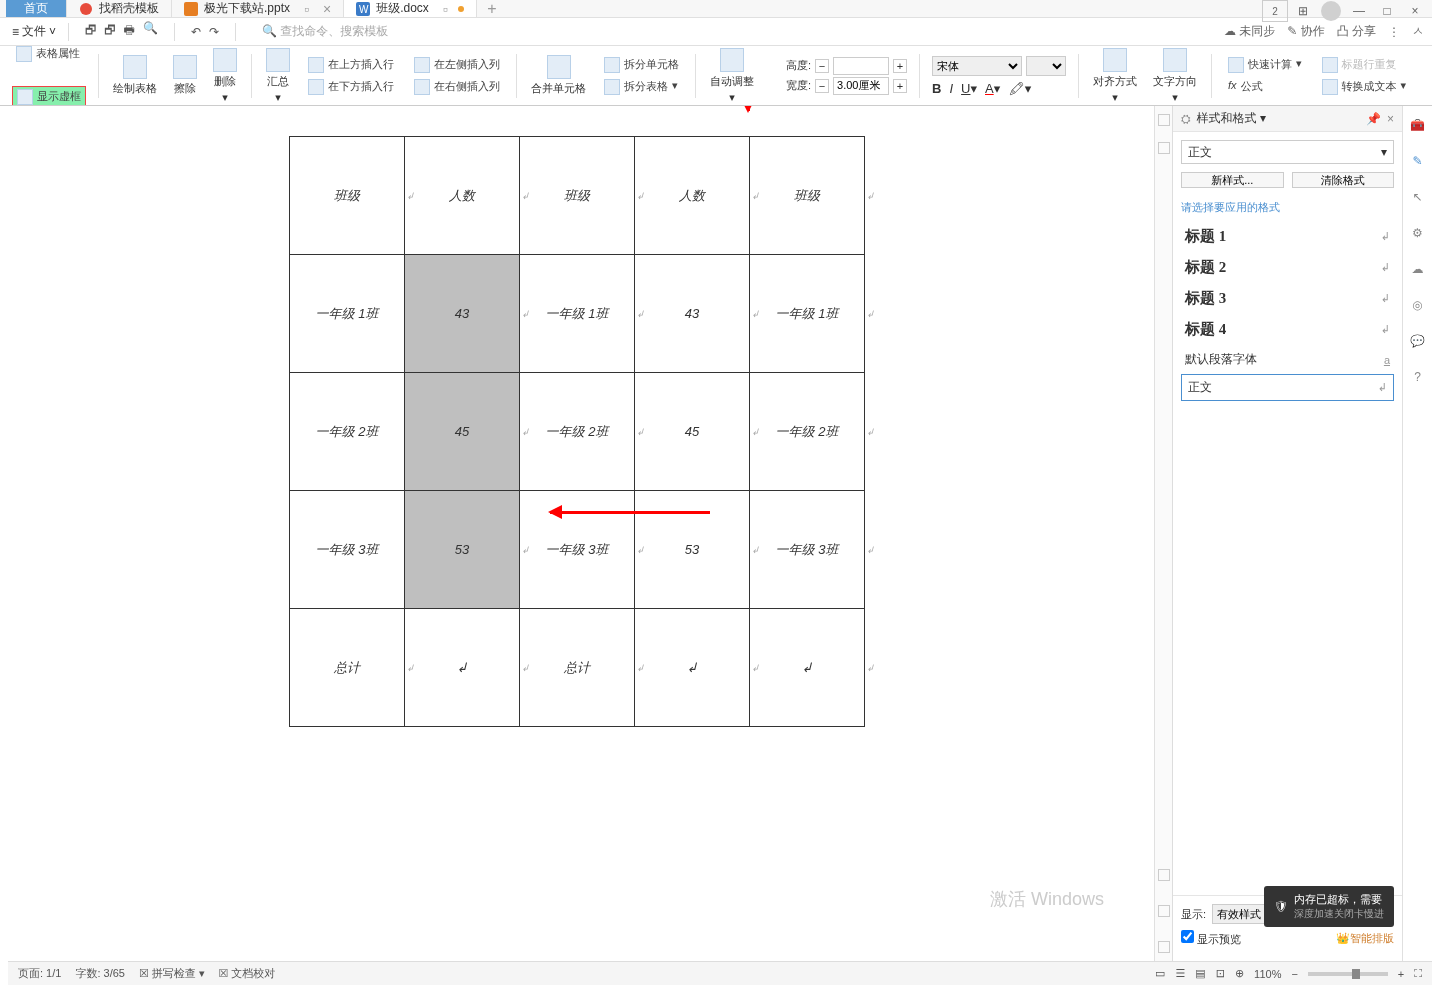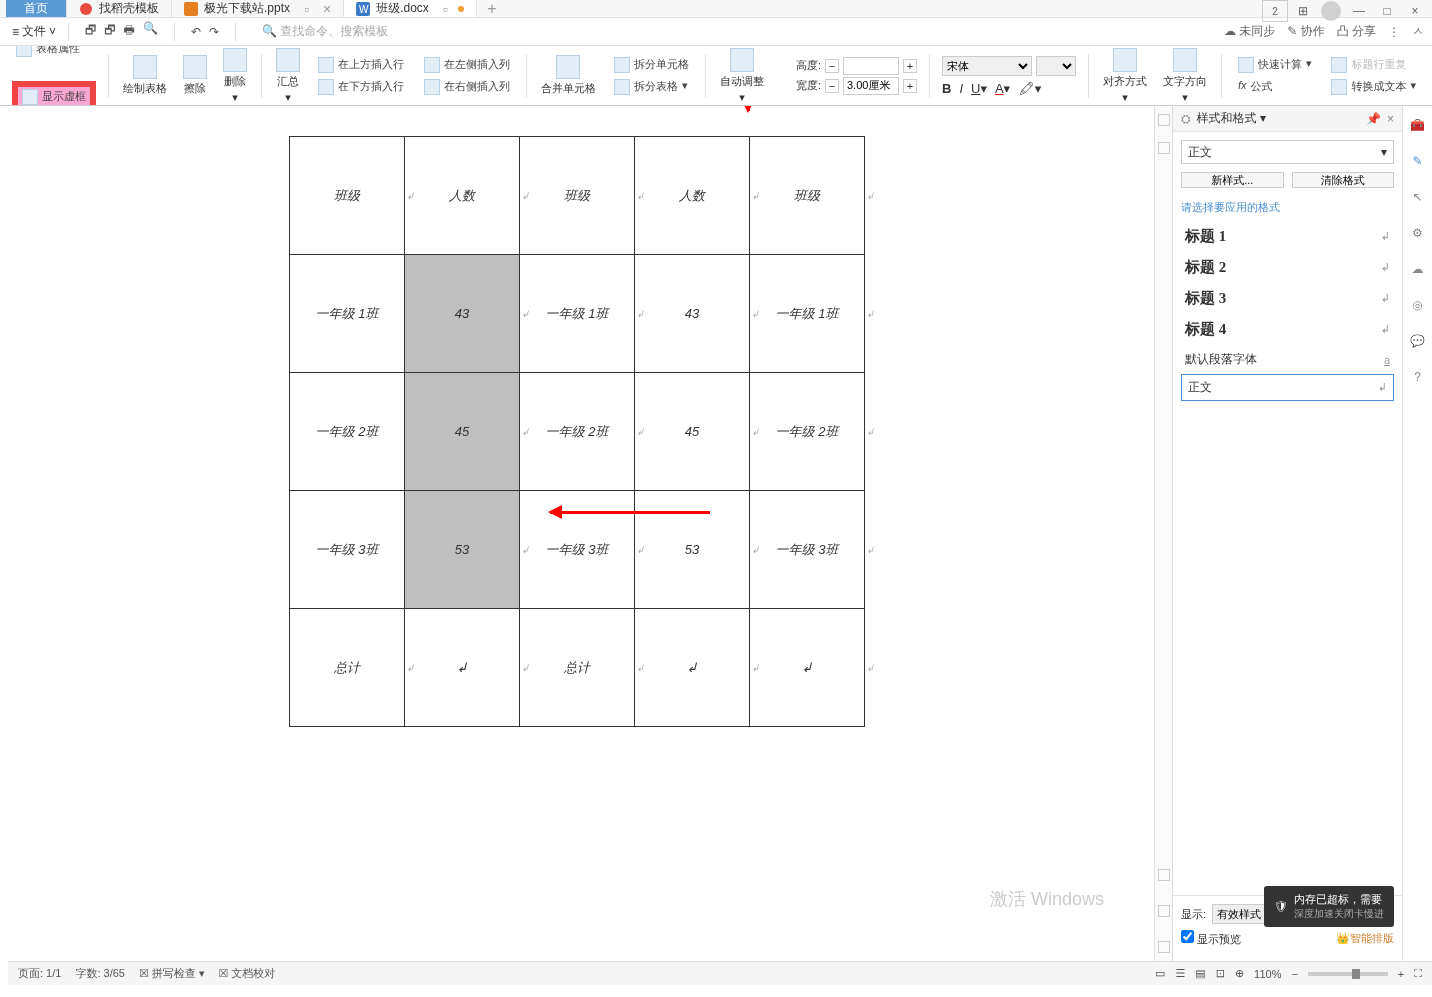--- a/index.html
+++ b/index.html
@@ -32,21 +32,21 @@
 .menu-tab.pill { background: #4a8fd0; color: #fff; padding: 2px 10px; border-radius: 10px; }
 .menu-tab.blue { color: #4a8fd0; }
 .menu-search { color: #aaa; margin-left: 20px; }
 .menu-right { margin-left: auto; display: flex; gap: 12px; align-items: center; color: #666; }
 
 
 .ribbon { height: 60px; display: flex; align-items: center; padding: 0 8px; border-bottom: 1px solid #ccc; gap: 4px; overflow: hidden; white-space: nowrap; }
 .rib-group { display: flex; flex-direction: column; gap: 2px; padding: 0 4px; }
 .rib-btn { display: flex; align-items: flex-start; gap: 4px; padding: 2px 4px; cursor: pointer; font-size: 11px; color: #444; }
 .rib-btn .ico { width: 16px; height: 16px; background: #e3edf7; border: 1px solid #b8d0e8; }
-.rib-btn.active { background: #f9a8d4; border: 6px solid #ef4444; margin-top: 20px; }
+.rib-btn.active { background: #86efac; border: 1px solid #ef4444; margin-top: 20px; }
 .rib-vsep { width: 1px; height: 44px; background: #e0e0e0; margin: 0 4px; }
 .rib-big { display: flex; flex-direction: column; align-items: center; gap: 2px; padding: 2px 6px; cursor: pointer; font-size: 11px; }
 .rib-big .ico-lg { width: 24px; height: 24px; background: #e3edf7; border: 1px solid #b8d0e8; }
 .rib-dim { display: flex; align-items: center; gap: 4px; font-size: 11px; }
 .rib-dim .spin { width: 14px; height: 14px; border: 1px solid #ccc; text-align: center; line-height: 12px; cursor: pointer; }
 .rib-dim input { width: 56px; height: 18px; border: 1px solid #ccc; padding: 0 3px; font-size: 11px; }
 .rib-font select { width: 90px; height: 20px; border: 1px solid #ccc; font-size: 11px; }
 .rib-fontbtns { display: flex; gap: 8px; margin-top: 3px; }
 .rib-fontbtns span { cursor: pointer; font-size: 13px; }
 

